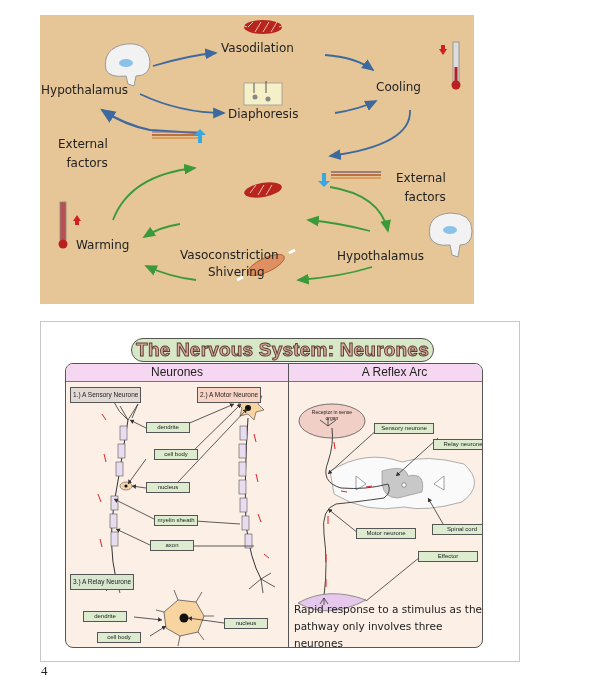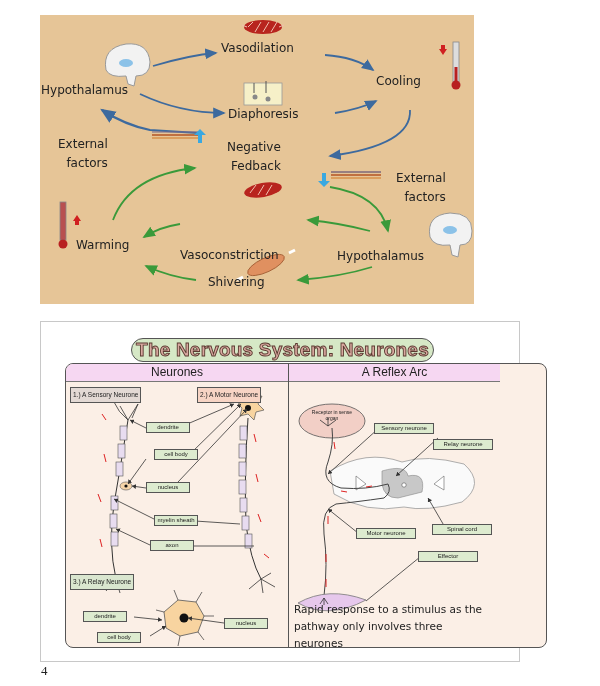--- a/index.html
+++ b/index.html
@@ -4,21 +4,21 @@
 <style>
   html, body { margin:0; padding:0; background:#ffffff; }
   body { width:600px; height:686px; position:relative; overflow:hidden; font-family:"DejaVu Sans", sans-serif; }
   .fig1 { position:absolute; left:40px; top:15px; width:434px; height:289px; background:#e6c597; }
   .fig1 svg { position:absolute; left:0; top:0; }
   .f1-label { position:absolute; font-family:"DejaVu Sans", sans-serif; font-size:12px; color:#222; white-space:nowrap; line-height:19px; }
   .f1-label.center { text-align:right; }
   .fig2 { position:absolute; left:40px; top:321px; width:480px; height:341px; background:#fff; border:1px solid #c8c8c8; box-sizing:border-box; }
   .fig2 svg { position:absolute; left:0; top:0; }
   .title-pill { position:absolute; left:90px; top:16px; width:303px; height:24px; border:1.5px solid #555; border-radius:14px; background:#d6e8c6; box-sizing:border-box; text-align:center; font-family:"Liberation Sans", sans-serif; font-weight:bold; font-size:19px; line-height:22px; color:#d9a8a0; -webkit-text-stroke:0.9px #5a3a30; letter-spacing:0.2px; }
-  .panel { position:absolute; left:24px; top:41px; width:482px; height:285px; border:1.5px solid #555; border-radius:8px; background:#fbefe6; box-sizing:border-box; overflow:hidden; }
+  .panel { position:absolute; left:24px; top:41px; width:418px; height:285px; border:1.5px solid #555; border-radius:8px; background:#fbefe6; box-sizing:border-box; overflow:hidden; }
   .panel-head { position:absolute; top:0; height:17px; background:#f6d7f2; border-bottom:1px solid #777; font-family:"Liberation Sans", sans-serif; font-size:12px; text-align:center; line-height:17px; color:#222; }
   .panel-div { position:absolute; left:222px; top:0; width:1px; height:100%; background:#555; }
   .nlabel { position:absolute; background:#ddebcf; border:1px solid #555; font-family:"Liberation Sans", sans-serif; font-size:6px; line-height:9px; height:9px; text-align:center; color:#222; white-space:nowrap; box-sizing:content-box; }
   .sec-label { position:absolute; border:1px solid #555; font-family:"Liberation Sans", sans-serif; font-size:6.5px; line-height:14px; height:14px; padding:0 2px; color:#222; white-space:nowrap; }
   .caption { position:absolute; left:238px; top:230px; width:200px; font-family:"DejaVu Sans", sans-serif; font-size:10.5px; line-height:17px; color:#222; }
   .page-num { position:absolute; left:41px; top:663px; font-family:"Liberation Serif", serif; font-size:13px; color:#222; }
 </style>
 </head>
 <body>
 
@@ -102,32 +102,30 @@
     <path d="M73,205 Q90,160 155,153" stroke="#3a9a3a" stroke-width="1.8" fill="none" marker-end="url(#ag)"></path>
     <path d="M290,172 Q340,180 348,216" stroke="#3a9a3a" stroke-width="1.8" fill="none" marker-end="url(#ag)"></path>
     <path d="M330,216 Q300,208 268,205" stroke="#3a9a3a" stroke-width="1.8" fill="none" marker-end="url(#ag)"></path>
     <path d="M140,209 Q120,212 104,222" stroke="#3a9a3a" stroke-width="1.8" fill="none" marker-end="url(#ag)"></path>
     <path d="M332,252 Q300,262 258,265" stroke="#3a9a3a" stroke-width="1.8" fill="none" marker-end="url(#ag)"></path>
     <path d="M156,265 Q130,262 106,251" stroke="#3a9a3a" stroke-width="1.8" fill="none" marker-end="url(#ag)"></path>
   </svg>
 
   <div class="f1-label" style="left:181px;top:24px;">Vasodilation</div>
   <div class="f1-label" style="left:1px;top:66px;">Hypothalamus</div>
-  <div class="f1-label" style="left:336px;top:57px;">Cooling</div>
+  <div class="f1-label" style="left:336px;top:63px;">Cooling</div>
   <div class="f1-label" style="left:188px;top:90px;">Diaphoresis</div>
   <div class="f1-label center" style="left:18px;top:120px;white-space:pre-line;">External
 factors</div>
-  <div class="f1-label center" style="left:187px;top:123px;white-space:pre-line;">Negative
-Fedback</div>
   <div class="f1-label center" style="left:356px;top:154px;white-space:pre-line;">External
 factors</div>
   <div class="f1-label" style="left:140px;top:189px;margin-top:42px;">Vasoconstriction</div>
   <div class="f1-label" style="left:36px;top:221px;">Warming</div>
   <div class="f1-label" style="left:297px;top:232px;">Hypothalamus</div>
-  <div class="f1-label" style="left:168px;top:258px;">Shivering</div>
+  <div class="f1-label" style="left:168px;top:248px;">Shivering</div>
 </div>
 
 <div class="fig2">
   <div class="panel">
     <div class="panel-head" style="left:0;width:222px;">Neurones</div>
     <div class="panel-head" style="left:223px;width:211px;">A Reflex Arc</div>
     <div class="panel-div"></div>
 
     <svg width="434" height="285" viewBox="0 0 434 285">
       <defs>

